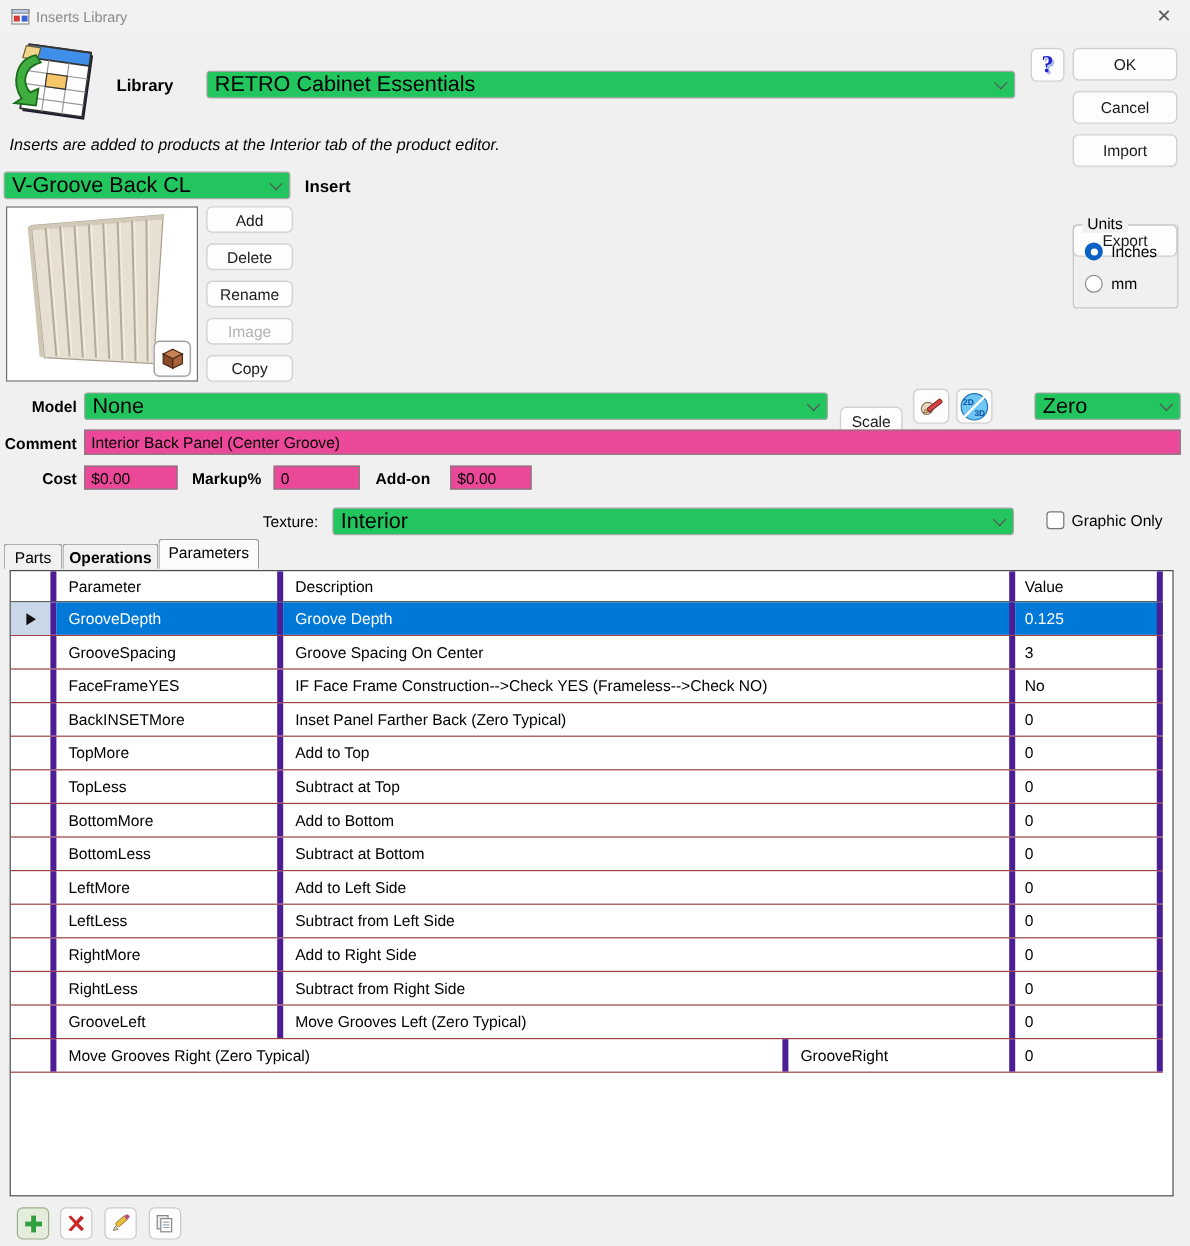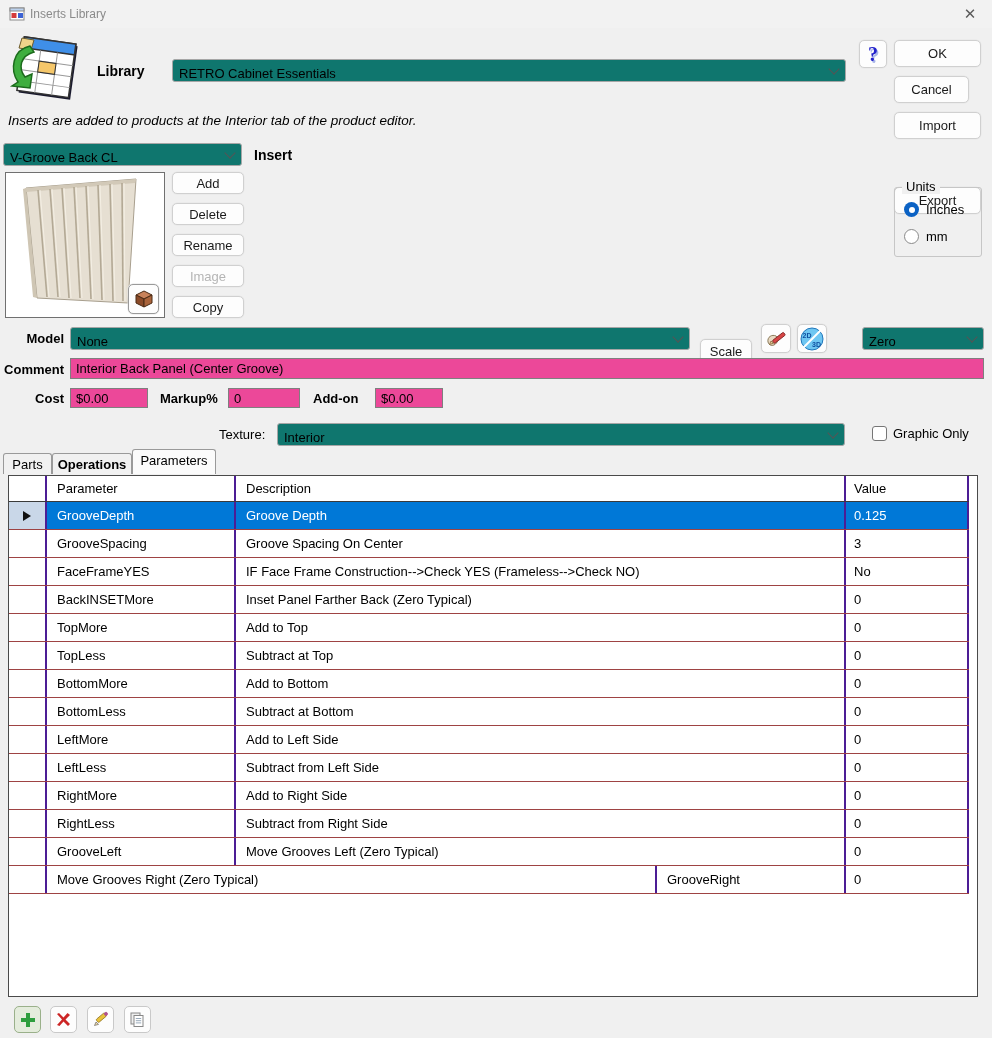--- a/index.html
+++ b/index.html
@@ -9,21 +9,21 @@
   .abs { position:absolute; }
 
   
   .titlebar { position:absolute; left:0; top:0; width:992px; height:28px; background:#f2f2f2; }
   .title-text { position:absolute; left:30px; top:7px; font-size:12px; color:#8a8a8a; }
   .close-x { position:absolute; right:12px; top:4px; width:20px; height:20px; color:#5a5a5a; font-size:15px; text-align:center; line-height:20px; cursor:default; }
 
   
   .btn { position:absolute; background:#fdfdfd; border:1px solid #d0d0d0; border-radius:5px; font-size:13px; text-align:center; color:#1a1a1a; box-shadow:0 0 0 0.5px #e6e6e6; display:flex; align-items:center; justify-content:center; }
   .btn.disabled { color:#b5b5b5; }
-  .combo { position:absolute; background:#0f766e; border:1px solid #a6a6a6; border-radius:3px; display:flex; align-items:flex-end; padding:0 22px 0 6px; font-size:13px; }
+  .combo { position:absolute; background:#22c55e; border:1px solid #a6a6a6; border-radius:3px; display:flex; align-items:flex-end; padding:0 22px 0 6px; font-size:18px; }
   .combo .chev { position:absolute; right:7px; top:50%; width:8px; height:8px; margin-top:-6px; border-right:1.4px solid #555; border-bottom:1.4px solid #555; transform:rotate(45deg); }
   .tinput { position:absolute; background:#ec4899; border:1px solid #7f7f7f; font-size:13px; padding:1px 5px; display:flex; align-items:center; }
   .lbl { position:absolute; font-size:13px; }
   .b { font-weight:bold; }
 
   
   .groupbox { position:absolute; border:1px solid #c6c6c6; border-radius:3px; }
   .groupbox .legend { position:absolute; top:-9px; left:7px; background:#f0f0f0; padding:0 4px; font-size:13px; }
   .radio-row { position:absolute; display:flex; align-items:center; gap:7px; }
   .radio { width:15px; height:15px; border-radius:50%; position:relative; }
@@ -35,21 +35,21 @@
 
   
   .tab { position:absolute; border:1px solid #9a9a9a; border-bottom:none; background:#f1f1f1; font-size:13px; text-align:center; padding-top:3px; }
   .tab.active { background:#fbfbfb; z-index:3; }
 
   
   .grid { position:absolute; left:8px; top:475px; width:970px; height:522px; background:#fff; border:1px solid #4a4a4a; }
   .grid-inner { position:relative; width:100%; height:100%; overflow:hidden; }
   .g-row { position:relative; width:960px; height:28px; border-bottom:1px solid #9e4343; display:flex; }
   .g-row.header { height:26px; border-bottom:1px solid #3a3a3a; }
-  .g-cell { height:100%; display:flex; align-items:center; padding-left:10px; border-right:2px solid #4c1d95; overflow:hidden; white-space:nowrap; }
+  .g-cell { height:100%; display:flex; align-items:center; padding-left:10px; border-right:5px solid #4c1d95; overflow:hidden; white-space:nowrap; }
   .c-sel { width:38px; padding-left:0; justify-content:center; }
   .c-param { width:189px; }
   .c-desc { width:610px; }
   .c-val { width:123px; padding-left:8px; }
   .g-row.selected .c-param, .g-row.selected .c-desc, .g-row.selected .c-val { background:#0078d7; color:#fff; }
   .g-row.selected .c-sel { background:#c9d7e8; }
   .sel-arrow { width:0; height:0; border-left:8px solid #111; border-top:5px solid transparent; border-bottom:5px solid transparent; }
 
   
   .tool-btn { position:absolute; top:1006px; width:27px; height:27px; background:#fdfdfd; border:1px solid #c9c9c9; border-radius:5px; display:flex; align-items:center; justify-content:center; }
@@ -93,21 +93,21 @@
 <span class="lbl b" style="left:97px; top:63px; font-size:14px;">Library</span>
 <div class="combo" style="left:172px; top:59px; width:674px; height:23px;">
   <span>RETRO Cabinet Essentials</span>
   <span class="chev"></span>
 </div>
 
 <div class="btn" style="left:859px; top:40px; width:28px; height:28px;">
   <span style="font-family:'Liberation Serif',serif; font-weight:bold; font-size:20px; color:#2222cc; text-shadow:1.5px 1.5px 0 #a9b6e8;">?</span>
 </div>
 <div class="btn" style="left:894px; top:40px; width:87px; height:27px;">OK</div>
-<div class="btn" style="left:894px; top:76px; width:75px; height:27px;">Cancel</div>
+<div class="btn" style="left:894px; top:76px; width:87px; height:27px;">Cancel</div>
 <div class="btn" style="left:894px; top:112px; width:87px; height:27px;">Import</div>
 <div class="btn" style="left:894px; top:146px; width:87px; height:27px;margin-top:41px;">Export</div>
 
 <div class="groupbox" style="left:894px; top:187px; width:88px; height:70px;">
   <span class="legend">Units</span>
   <div class="radio-row" style="left:9px; top:14px;">
     <span class="radio on"></span>
     <span>Inches</span>
   </div>
   <div class="radio-row" style="left:9px; top:41px;">

